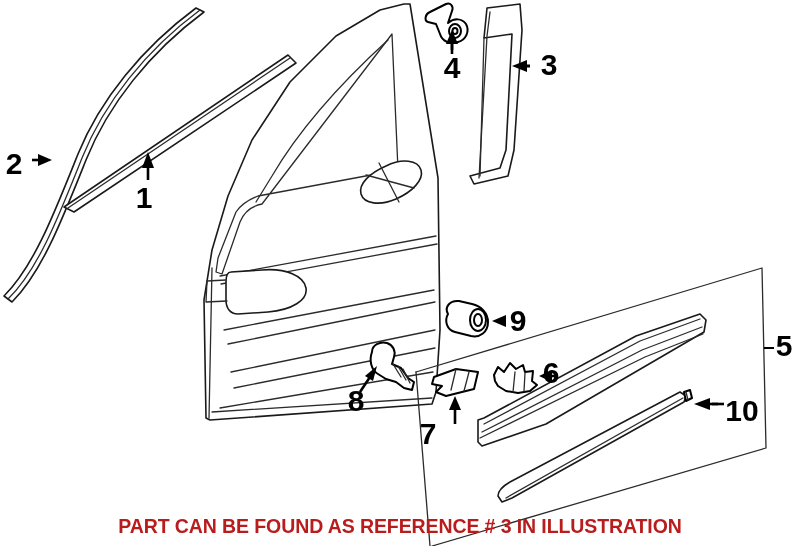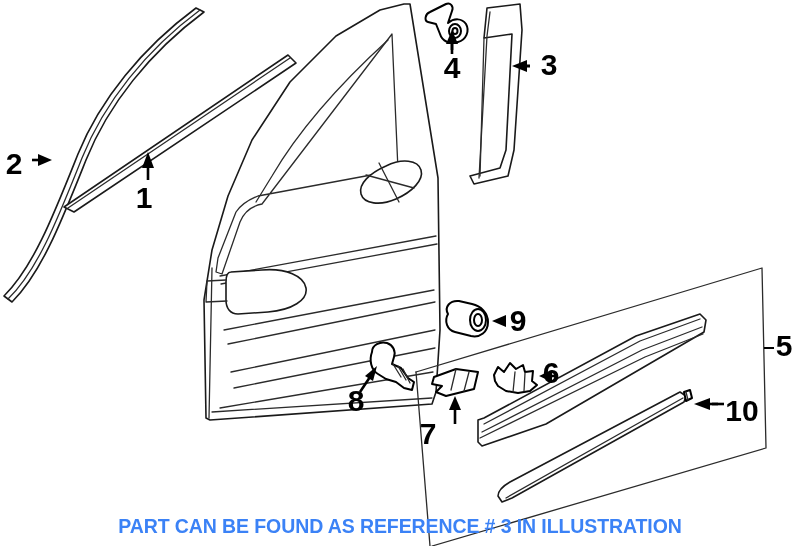--- a/index.html
+++ b/index.html
@@ -76,21 +76,21 @@
   #footer-note {
     position: absolute;
     left: 0;
     right: 0;
     bottom: 8px;
     text-align: center;
     font-family: "Liberation Sans", sans-serif;
     font-size: 19.5px;
     font-weight: 700;
     letter-spacing: -0.1px;
-    color: #3b82f6;
+    color: #b91c1c;
     white-space: nowrap;
     pointer-events: none;
   }
 </style>
 </head>
 <body>
 
 <div id="diagram-root">
 
   <svg id="parts-svg" viewBox="0 0 800 546">

